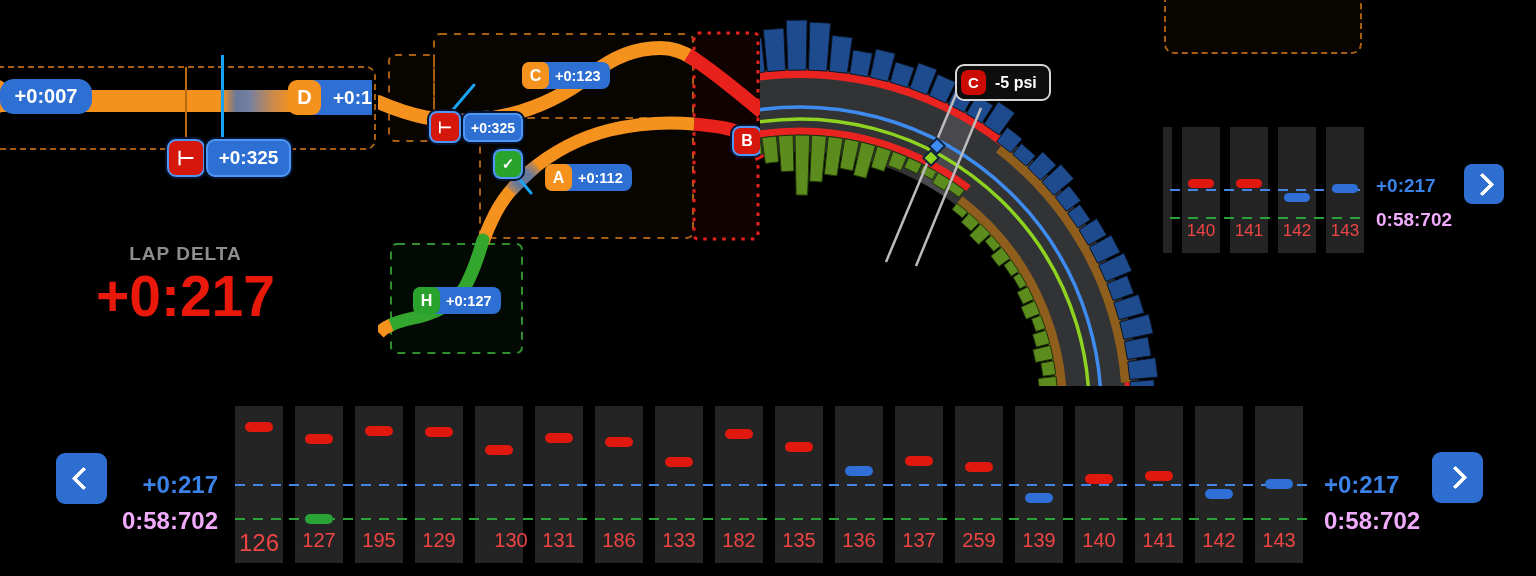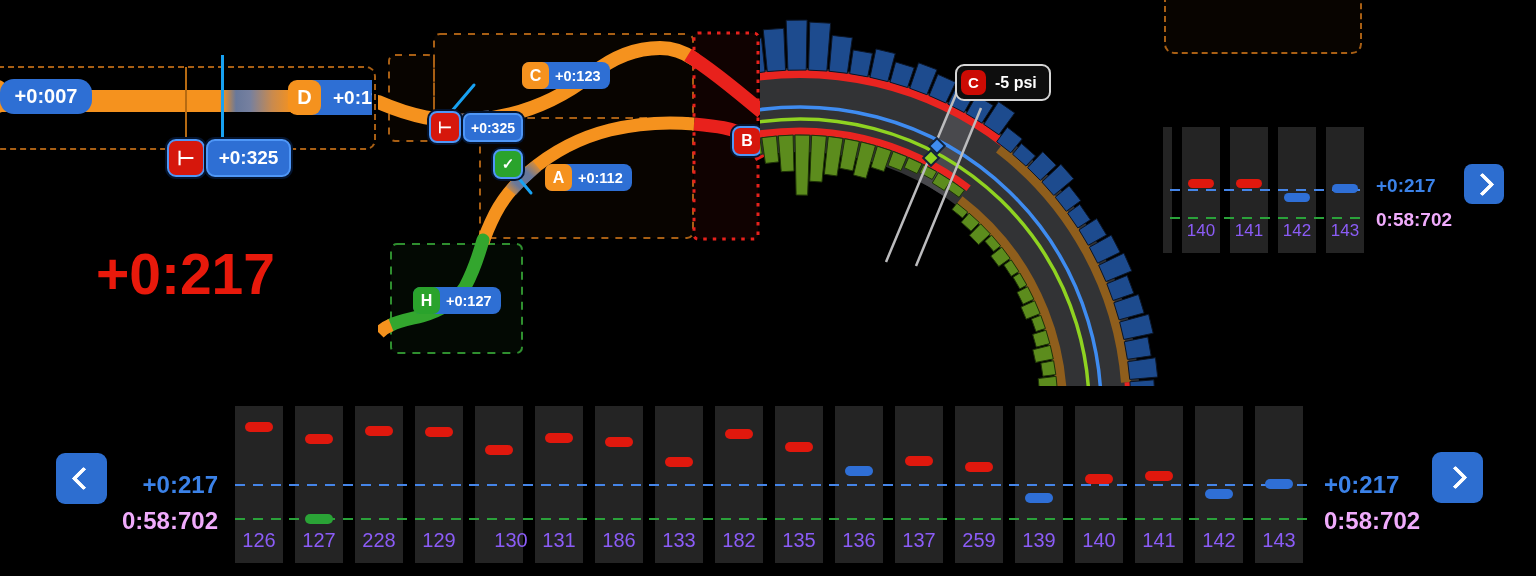--- a/index.html
+++ b/index.html
@@ -31,21 +31,21 @@
   
   #wheel-tooltip{position:absolute;left:955px;top:64px;height:33px;display:flex;align-items:center;
      gap:9px;background:#0e0e0e;border:2px solid #d6d6d6;border-radius:9px;padding:0 12px 0 4px;z-index:6;}
   #wheel-tooltip .sq{width:25px;height:25px;border-radius:7px;background:#cc0b04;color:#fff;
      display:flex;align-items:center;justify-content:center;font-size:15px;}
   #wheel-tooltip .val{color:#fff;font-size:16px;}
 
   
   .lapchart{position:absolute;inset:0;}
   .lapcol{position:absolute;background:#242424;}
-  .lapnum{position:absolute;text-align:center;color:#8b5cf6;font-weight:normal;}
+  .lapnum{position:absolute;text-align:center;color:#ef4444;font-weight:normal;}
   .marker{position:absolute;border-radius:5px;}
   .dashline{position:absolute;height:2px;}
   .dash-blue{background:repeating-linear-gradient(90deg,#4585e8 0 10px,transparent 10px 18px);}
   .dash-green{background:repeating-linear-gradient(90deg,#2aa23a 0 10px,transparent 10px 18px);}
 
   .navbtn{position:absolute;background:#2d6ed0;border-radius:9px;display:flex;
           align-items:center;justify-content:center;cursor:pointer;z-index:7;}
   .chev{width:13px;height:13px;border-top:4.5px solid #fff;border-right:4.5px solid #fff;border-radius:2px;}
   .chev.right{transform:rotate(45deg);margin-left:-4px;}
   .chev.left{transform:rotate(-135deg);margin-right:-4px;}
@@ -78,20 +78,21 @@
       <span>+0:007</span>
     </div>
   </div>
 
   <div class="sqbadge outlined" style="left:167px;top:139px;width:34px;height:34px;background:#d6170c;font-size:20px;">⊢</div>
   <div class="pill outlined" style="left:206px;top:139px;width:81px;height:34px;font-size:19px;border-radius:9px;">
     <span>+0:325</span>
   </div>
 
   <div id="lap-delta">
+    <div class="lbl">LAP DELTA</div>
     <div class="val">+0:217</div>
   </div>
 
   <svg class="abs" style="left:378px;top:20px;" width="392" height="366" viewBox="378 20 392 366">
     <defs>
       <linearGradient id="gsA" gradientUnits="userSpaceOnUse" x1="440" y1="0" x2="498" y2="0">
         <stop offset="0" stop-color="#68789b" stop-opacity="0"></stop>
         <stop offset="0.35" stop-color="#68789b" stop-opacity="1"></stop>
         <stop offset="0.7" stop-color="#68789b" stop-opacity="1"></stop>
         <stop offset="1" stop-color="#68789b" stop-opacity="0"></stop>
@@ -251,25 +252,25 @@
       <div class="marker" style="left: 1332px; top: 183.5px; width: 26px; height: 9px; background: rgb(47, 111, 214);"></div>
     </div>
   <div class="linelabel small lbl-blue" style="left:1376px;top:175px;">+0:217</div>
   <div class="linelabel small lbl-green" style="left:1376px;top:209px;">0:58:702</div>
   <div class="navbtn" style="left:1464px;top:164px;width:40px;height:40px;border-radius:8px;">
     <span class="chev right"></span>
   </div>
 
   <div class="lapchart" id="bottom-chart">
       <div class="lapcol" style="left: 235px; top: 406px; width: 48px; height: 157px;"></div>
-      <div class="lapnum" style="left: 235px; top: 529px; width: 48px; font-size: 20px;">126</div>
+      <div class="lapnum" style="left: 235px; top: 529px; width: 48px; font-size: 24px;">126</div>
       <div class="lapcol" style="left: 295px; top: 406px; width: 48px; height: 157px;"></div>
       <div class="lapnum" style="left: 295px; top: 529px; width: 48px; font-size: 20px;">127</div>
       <div class="lapcol" style="left: 355px; top: 406px; width: 48px; height: 157px;"></div>
-      <div class="lapnum" style="left: 355px; top: 529px; width: 48px; font-size: 20px;">228</div>
+      <div class="lapnum" style="left: 355px; top: 529px; width: 48px; font-size: 20px;">195</div>
       <div class="lapcol" style="left: 415px; top: 406px; width: 48px; height: 157px;"></div>
       <div class="lapnum" style="left: 415px; top: 529px; width: 48px; font-size: 20px;">129</div>
       <div class="lapcol" style="left: 475px; top: 406px; width: 48px; height: 157px;"></div>
       <div class="lapnum" style="left: 475px; top: 529px; width: 72px; font-size: 20px;">130</div>
       <div class="lapcol" style="left: 535px; top: 406px; width: 48px; height: 157px;"></div>
       <div class="lapnum" style="left: 535px; top: 529px; width: 48px; font-size: 20px;">131</div>
       <div class="lapcol" style="left: 595px; top: 406px; width: 48px; height: 157px;"></div>
       <div class="lapnum" style="left: 595px; top: 529px; width: 48px; font-size: 20px;">186</div>
       <div class="lapcol" style="left: 655px; top: 406px; width: 48px; height: 157px;"></div>
       <div class="lapnum" style="left: 655px; top: 529px; width: 48px; font-size: 20px;">133</div>

